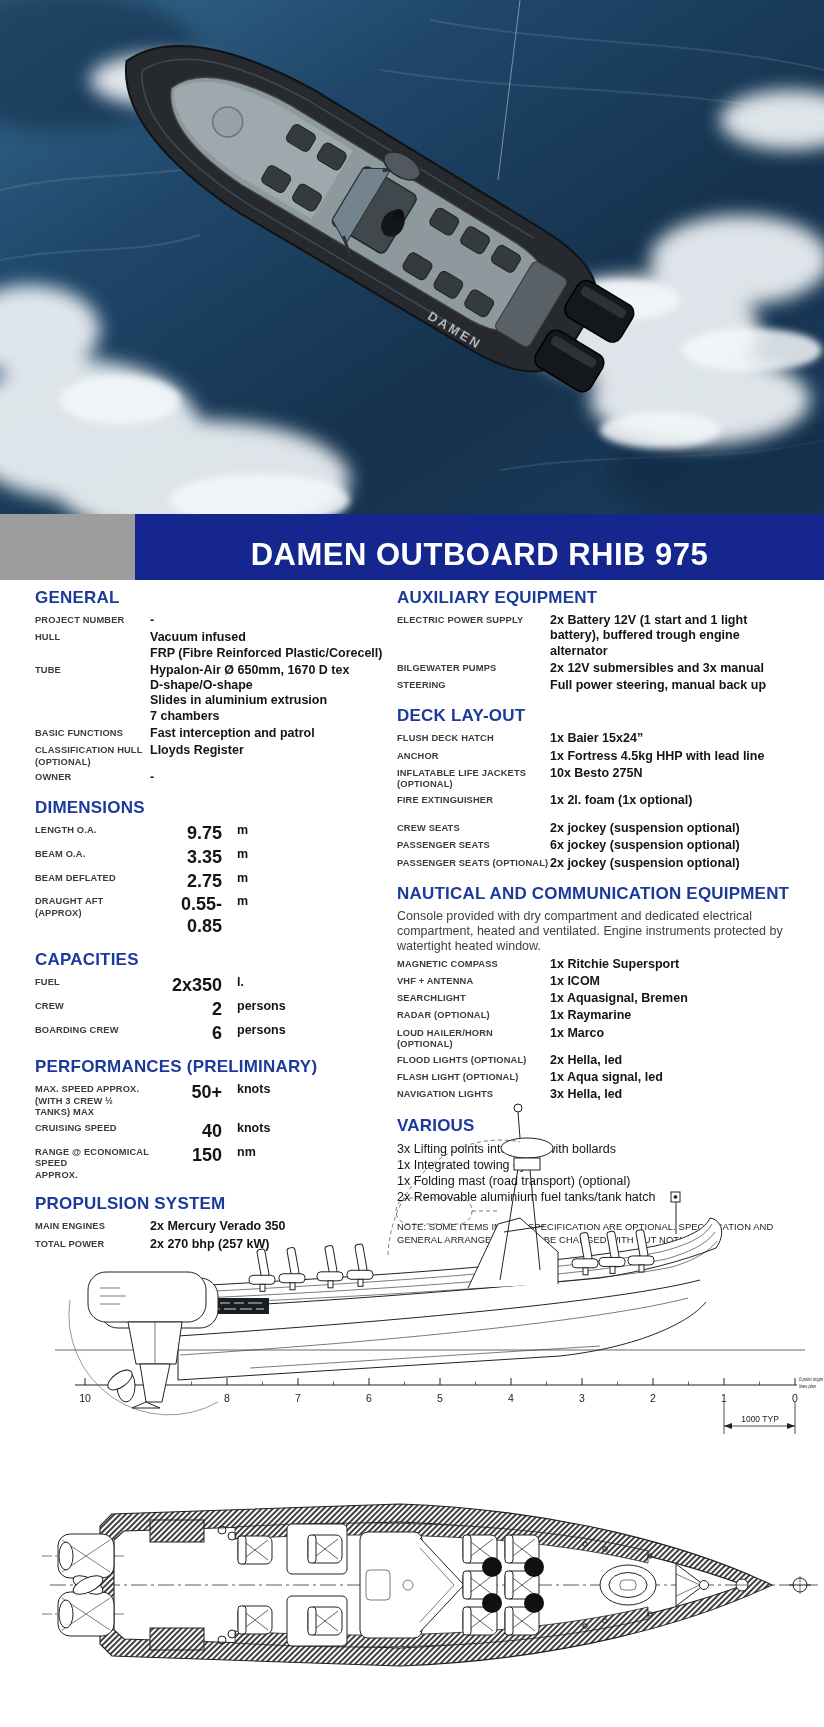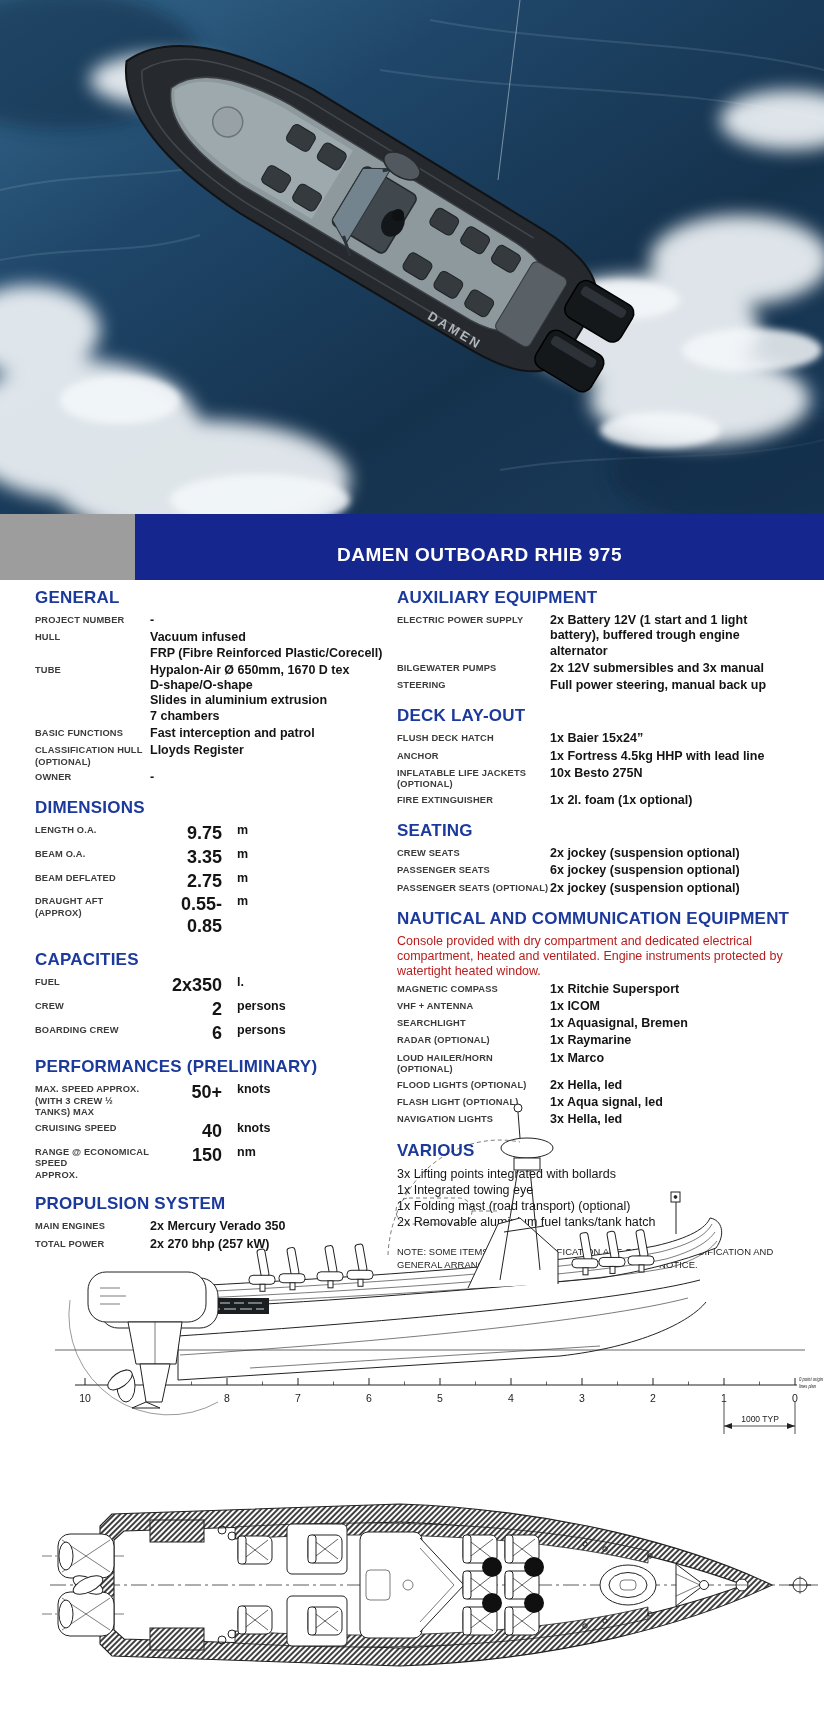--- a/index.html
+++ b/index.html
@@ -4,28 +4,28 @@
 <style>
   html,body{margin:0;padding:0;background:#fff;}
   .page{position:relative;width:824px;height:1727px;background:#fff;overflow:hidden;
         font-family:"Liberation Sans",sans-serif;color:#141414;}
   
   .hero{position:absolute;left:0;top:0;width:824px;height:514px;}
   
   .band{position:absolute;left:0;top:514px;width:824px;height:66px;background:var(--band-blue,#15278f);}
   .band .grayblock{position:absolute;left:0;top:0;width:135px;height:66px;background:var(--gray-block,#9d9d9d);}
   .band .title{position:absolute;left:135px;top:0;width:689px;height:82px;display:flex;align-items:center;justify-content:center;
-        color:#fff;font-weight:bold;font-size:19px;letter-spacing:.5px;white-space:nowrap;}
+        color:#fff;font-weight:bold;font-size:31px;letter-spacing:.5px;white-space:nowrap;}
   
   .col{position:absolute;top:588px;}
   .col-left{left:35px;width:356px;}
   .col-right{left:397px;width:395px;}
   .spec-section{margin:0 0 13px 0;}
   .section-title{color:var(--header-blue,#1c3a9c);font-weight:bold;font-size:17px;margin:0 0 5px 0;letter-spacing:.2px;}
-  .section-intro{font-size:12.5px;line-height:1.22;margin:0 0 2px 0;color:#b91c1c;}
+  .section-intro{font-size:12.5px;line-height:1.22;margin:0 0 2px 0;color:#404040;}
   .spec-row{display:flex;align-items:flex-start;margin:0 0 2px 0;font-weight:bold;}
   .spec-label{font-size:9.3px;line-height:1.25;color:#3b3b3b;letter-spacing:.15px;white-space:pre-line;padding-top:2px;}
   .col-left .spec-label{width:115px;flex:0 0 115px;}
   .col-right .spec-label{width:153px;flex:0 0 153px;}
   .spec-value{font-size:12.5px;line-height:1.22;white-space:pre-line;flex:1;}
   .spec-num{width:72px;flex:0 0 72px;text-align:right;font-size:18px;line-height:1.2;}
   .spec-unit{margin-left:15px;font-size:12.5px;line-height:1.2;}
   .various-line{font-size:12.5px;line-height:1.3;}
   .note-text{font-size:9.4px;line-height:1.4;margin-top:14px;color:#1c1c1c;letter-spacing:.1px;width:392px;}
   
@@ -270,21 +270,20 @@
           <div class="spec-label">INFLATABLE LIFE JACKETS
 (OPTIONAL)</div>
           <div class="spec-value">10x Besto 275N</div>
         </div>
         <div class="spec-row">
           <div class="spec-label">FIRE EXTINGUISHER</div>
           <div class="spec-value">1x 2l. foam (1x optional)</div>
         </div>
       </div>
       <div class="spec-section">
-        <div class="section-title">SEATING</div>
         <div class="spec-row">
           <div class="spec-label">CREW SEATS</div>
           <div class="spec-value">2x jockey (suspension optional)</div>
         </div>
         <div class="spec-row">
           <div class="spec-label">PASSENGER SEATS</div>
           <div class="spec-value">6x jockey (suspension optional)</div>
         </div>
         <div class="spec-row">
           <div class="spec-label">PASSENGER SEATS (OPTIONAL)</div>

